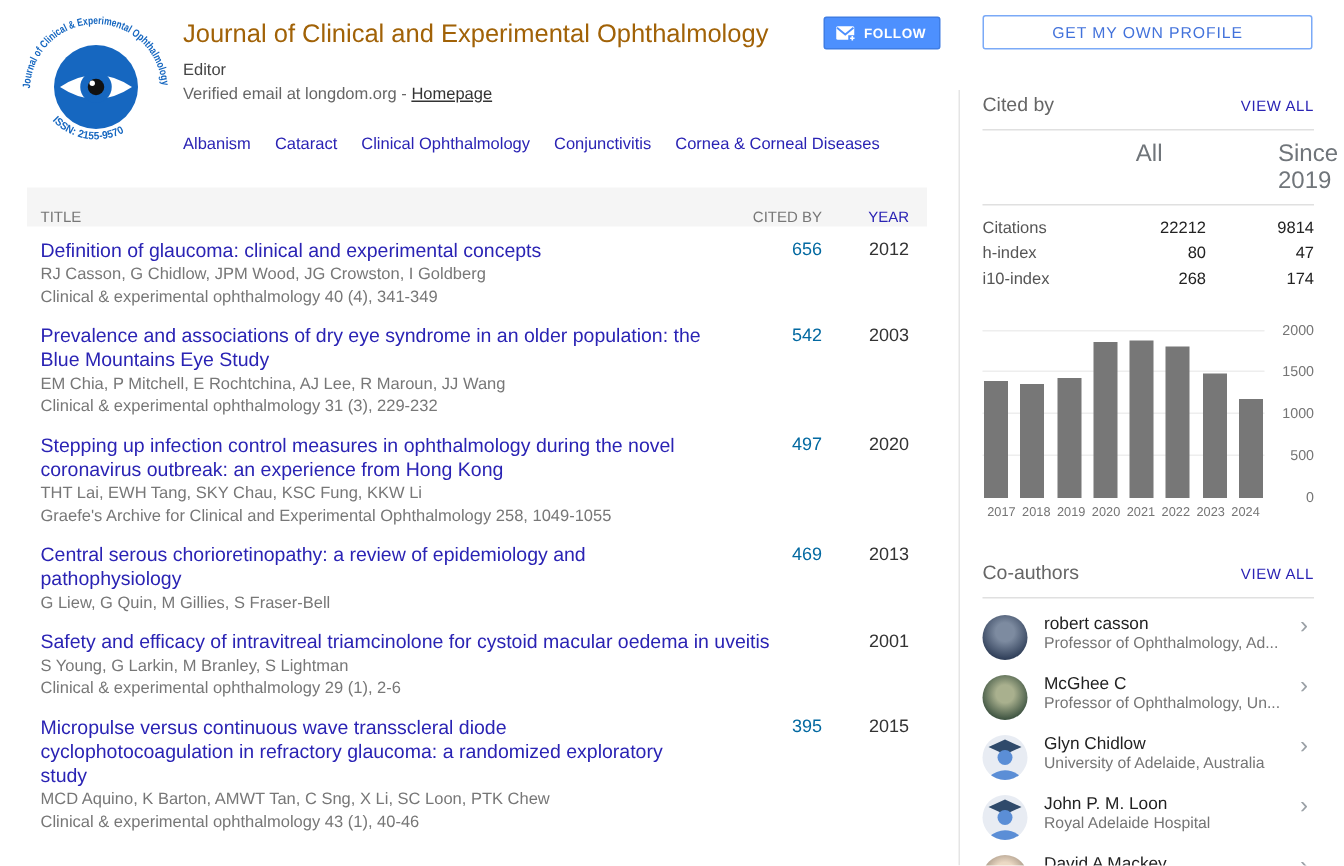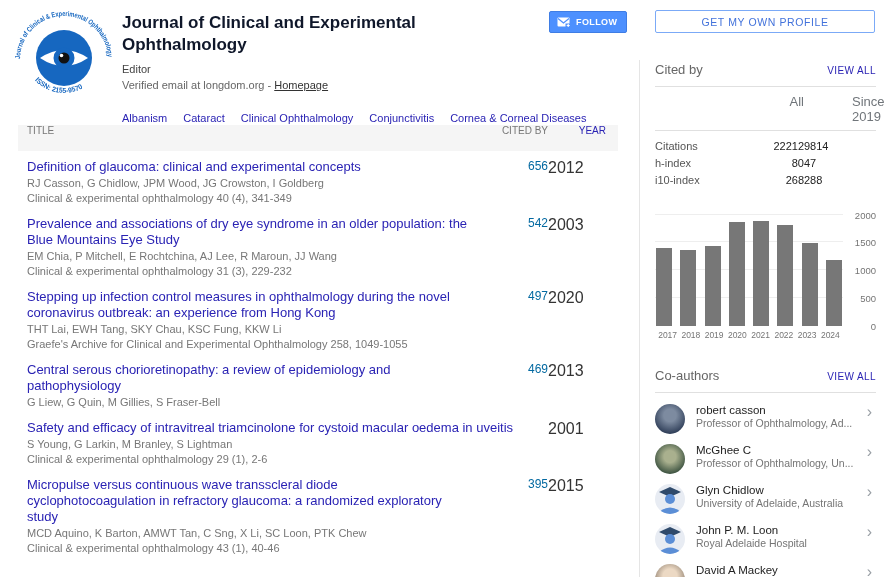--- a/index.html
+++ b/index.html
@@ -6,21 +6,21 @@
   html,body { background:#fff; }
   body {
     width:896px; height:577px; position:relative; overflow:hidden;
     font-family:"Liberation Sans","DejaVu Sans",sans-serif; color:#333;
   }
   a { text-decoration:none; cursor:pointer; }
 
   
   .logo { position:absolute; left:12px; top:4px; width:104px; height:104px; }
   .header-info { position:absolute; left:122px; top:12px; width:420px; }
-  .page-title { font-size:17px; font-weight:700; color:#0f172a; line-height:22px; }
+  .page-title { font-size:17px; font-weight:400; color:#a16207; line-height:22px; }
   .editor-role { font-size:11px; color:#444; margin-top:7px; }
   .verified-line { font-size:11px; color:#666; margin-top:4px; }
   .homepage-link { color:#333; text-decoration:underline; }
   .tags { margin-top:17px; white-space:nowrap; }
   .tag-link { font-size:11px; color:#2a23b4; margin-right:16px; }
 
   .follow-btn {
     position:absolute; left:549px; top:11px; height:22px; padding:0 9px 0 7px;
     background:#4d90fe; border:1px solid #3f7de4; border-radius:2px;
     color:#fff; font-size:9px; font-weight:bold; letter-spacing:.4px;
@@ -31,49 +31,49 @@
     background:#fff; border:1px solid #7baaf7; border-radius:2px;
     color:#4272db; font-size:10.5px; letter-spacing:.6px;
     display:flex; align-items:center; justify-content:center; cursor:pointer;
   }
 
   .v-divider { position:absolute; left:639px; top:60px; width:1px; height:517px; background:#e5e5e5; }
 
   
   .main-table { position:absolute; left:18px; top:125px; width:600px; }
   .table-head {
-    display:flex; align-items:flex-start; background:#f5f5f5; height:26px;
+    display:flex; align-items:flex-end; background:#f5f5f5; height:26px;
     font-size:10px; color:#777; padding:0 0 0 9px;
   }
   .th-title { flex:1; }
   .th-cited { width:62px; text-align:right; }
   .th-year { width:70px; text-align:right; padding-right:12px; color:#2a23b4; }
   .paper-row { display:flex; padding:8px 0 3px 9px; }
   .paper-main { flex:1; padding-right:18px; }
   .paper-title { display:block; font-size:13px; line-height:16px; color:#2a23b4; }
   .paper-meta { font-size:11px; line-height:13px; color:#777; margin-top:2px; }
   .paper-meta:empty { display:none; }
   .cited-count { width:62px; text-align:right; font-size:12px; color:#0369a1; }
-  .paper-year { width:70px; padding-right:12px; font-size:16px; color:#333; }
+  .paper-year { width:70px; text-align:right; padding-right:12px; font-size:12px; color:#333; }
 
   
   .right-panel { position:absolute; left:655px; top:62px; width:221px; }
   .panel-head { display:flex; justify-content:space-between; align-items:baseline; }
   .panel-title { font-size:13px; font-weight:400; color:#666; }
   .view-all { font-size:10px; color:#2a23b4; letter-spacing:.4px; }
   .rule { border:none; border-top:1px solid #e0e0e0; margin:9px 0 0; }
 
-  .stats-cols { display:flex; font-size:13px; color:#70757a; padding:7px 0 6px; }
+  .stats-cols { display:flex; font-size:16px; color:#70757a; padding:7px 0 6px;gap:29px; }
   .stats-cols .c1 { flex:1; }
   .stats-cols .c2 { width:60px; text-align:right; }
   .stats-cols .c3 { width:72px; text-align:left;padding-left:48px; }
   .stat-row { display:flex; font-size:11px; padding:2.5px 0; }
   .stat-row .c1 { flex:1; color:#555; }
   .stat-row .c2 { width:60px; text-align:right; color:#222; }
-  .stat-row .c3 { width:72px; text-align:left; color:#222; }
+  .stat-row .c3 { width:72px; text-align:right; color:#222; }
   .stats-body { margin-top:6px; }
 
   
   .chart { margin-top:26px; position:relative; width:221px; }
   .plot { position:relative; width:188px; height:112px; }
   .gridline { position:absolute; left:0; right:0; height:1px; background:#eee; }
   .bars { position:relative; display:flex; height:112px; align-items:flex-end; justify-content:space-between; padding:0 1px; }
   .bar { width:16px; background:#777; }
   .bar-labels { display:flex; justify-content:space-between; width:188px; margin-top:4px; padding:0 1px;}
   .bar-labels span { width:24px; text-align:center; font-size:8.5px; color:#757575; }
@@ -235,21 +235,21 @@
         <span class="c3">9814</span>
       </div>
       <div class="stat-row">
         <span class="c1">h-index</span>
         <span class="c2">80</span>
         <span class="c3">47</span>
       </div>
       <div class="stat-row">
         <span class="c1">i10-index</span>
         <span class="c2">268</span>
-        <span class="c3">288</span>
+        <span class="c3">174</span>
       </div>
     </div>
 
     <div class="chart">
       <div class="plot">
         <div class="gridline" style="bottom:28px;"></div>
         <div class="gridline" style="bottom:56px;"></div>
         <div class="gridline" style="bottom:84px;"></div>
         <div class="gridline" style="bottom:111px;"></div>
         <div class="bars">

